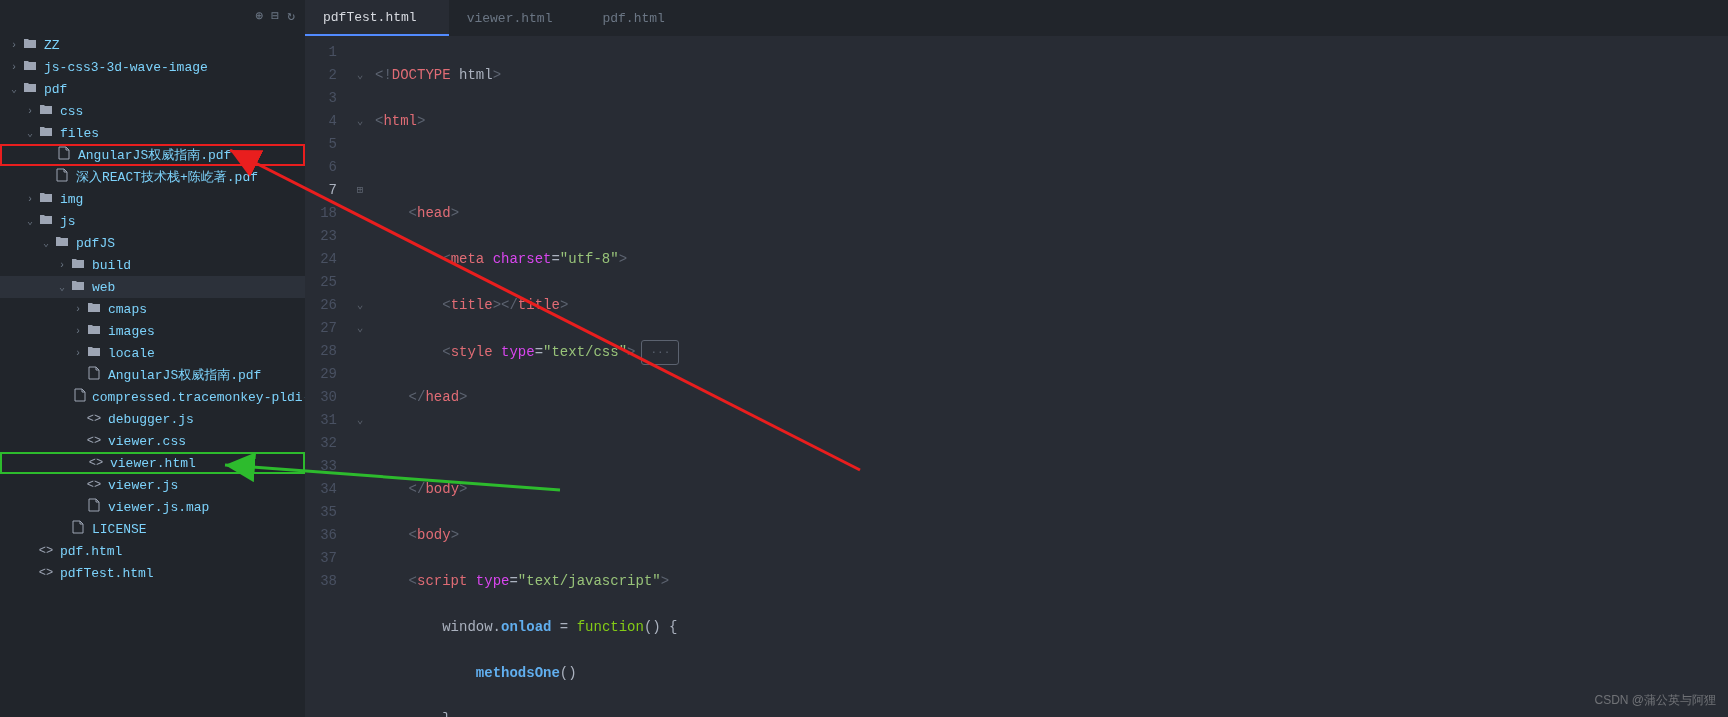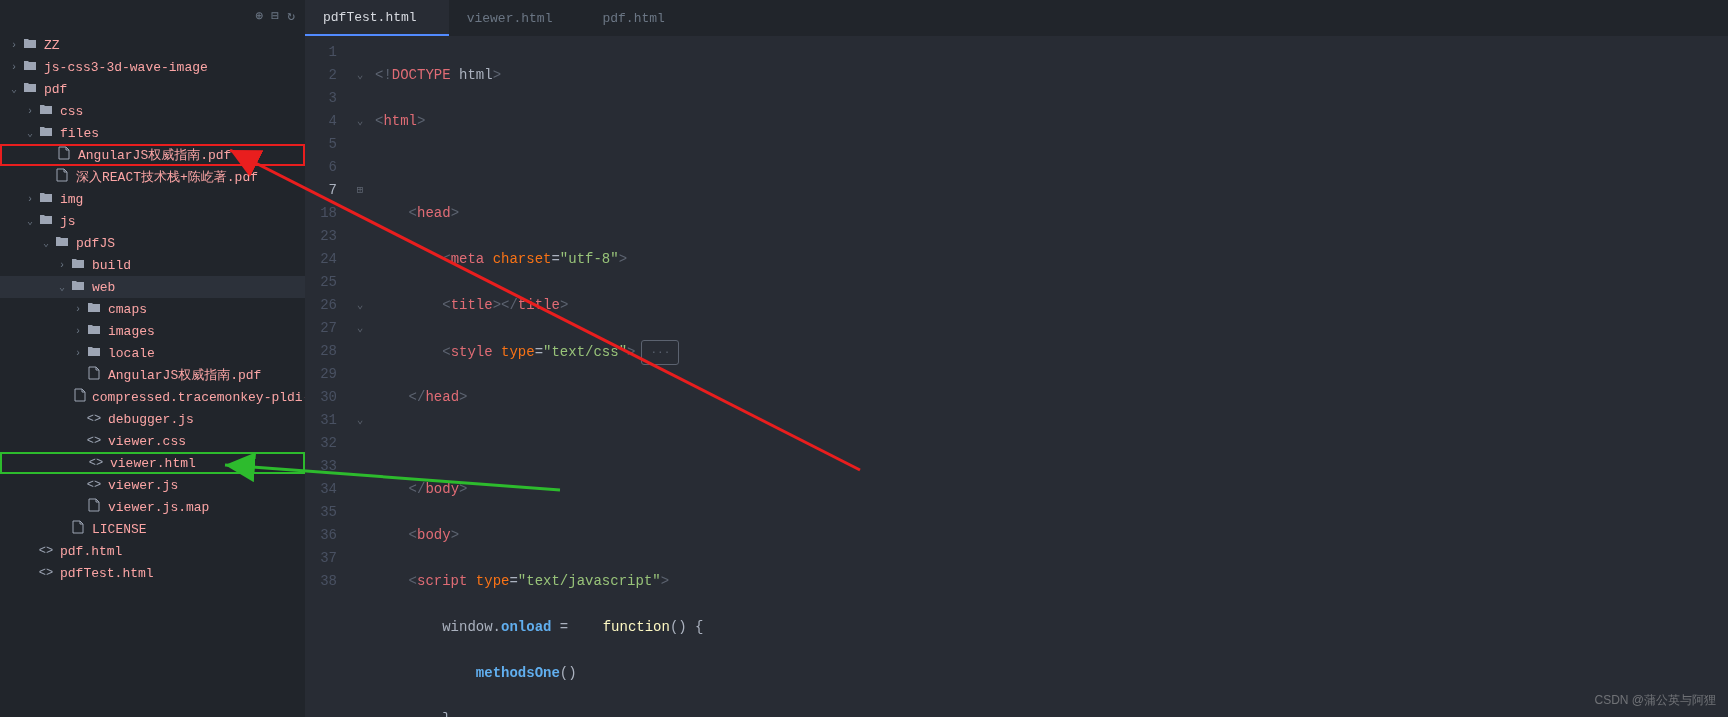--- a/index.html
+++ b/index.html
@@ -55,21 +55,21 @@
 }
 .file-icon, .folder-icon {
   width: 16px;
   display: inline-block;
   margin-right: 6px;
   text-align: center;
   font-size: 12px;
 }
 .folder-icon { color: #9da5b4; }
 .file-icon { color: #9da5b4; }
-.tree-label { color: #fca5a5; }
+.tree-label { color: #7dd3fc; }
 .highlight-red { border: 2px solid #e91e1e; }
 .highlight-green { border: 2px solid #2dbb2d; }
 
 .editor-area { flex: 1; display: flex; flex-direction: column; background: #282c34; position: relative; }
 .tabs {
   height: 36px;
   display: flex;
   align-items: center;
   background: #21252b;
 }
@@ -111,24 +111,24 @@
   flex: 1;
   padding-top: 5px;
   padding-left: 10px;
   white-space: pre;
   color: #abb2bf;
 }
 .code .line { height: 23px; }
 .tok-gray { color: #5c6370; }
 .tok-red { color: #e06c75; }
 .tok-white { color: #abb2bf; }
-.tok-orange { color: #f97316; }
+.tok-orange { color: #d946ef; }
 .tok-green { color: #98c379; }
 .tok-blue { color: #61afef; font-weight: bold; }
-.tok-purple { color: #fef9c3; margin-left: 26px; }
+.tok-purple { color: #84cc16; }
 .fold-btn {
   display: inline-block;
   border: 1px solid #5c6370;
   border-radius: 3px;
   padding: 0 8px;
   font-size: 11px;
   color: #5c6370;
   vertical-align: middle;
   margin-left: 6px;
 }

